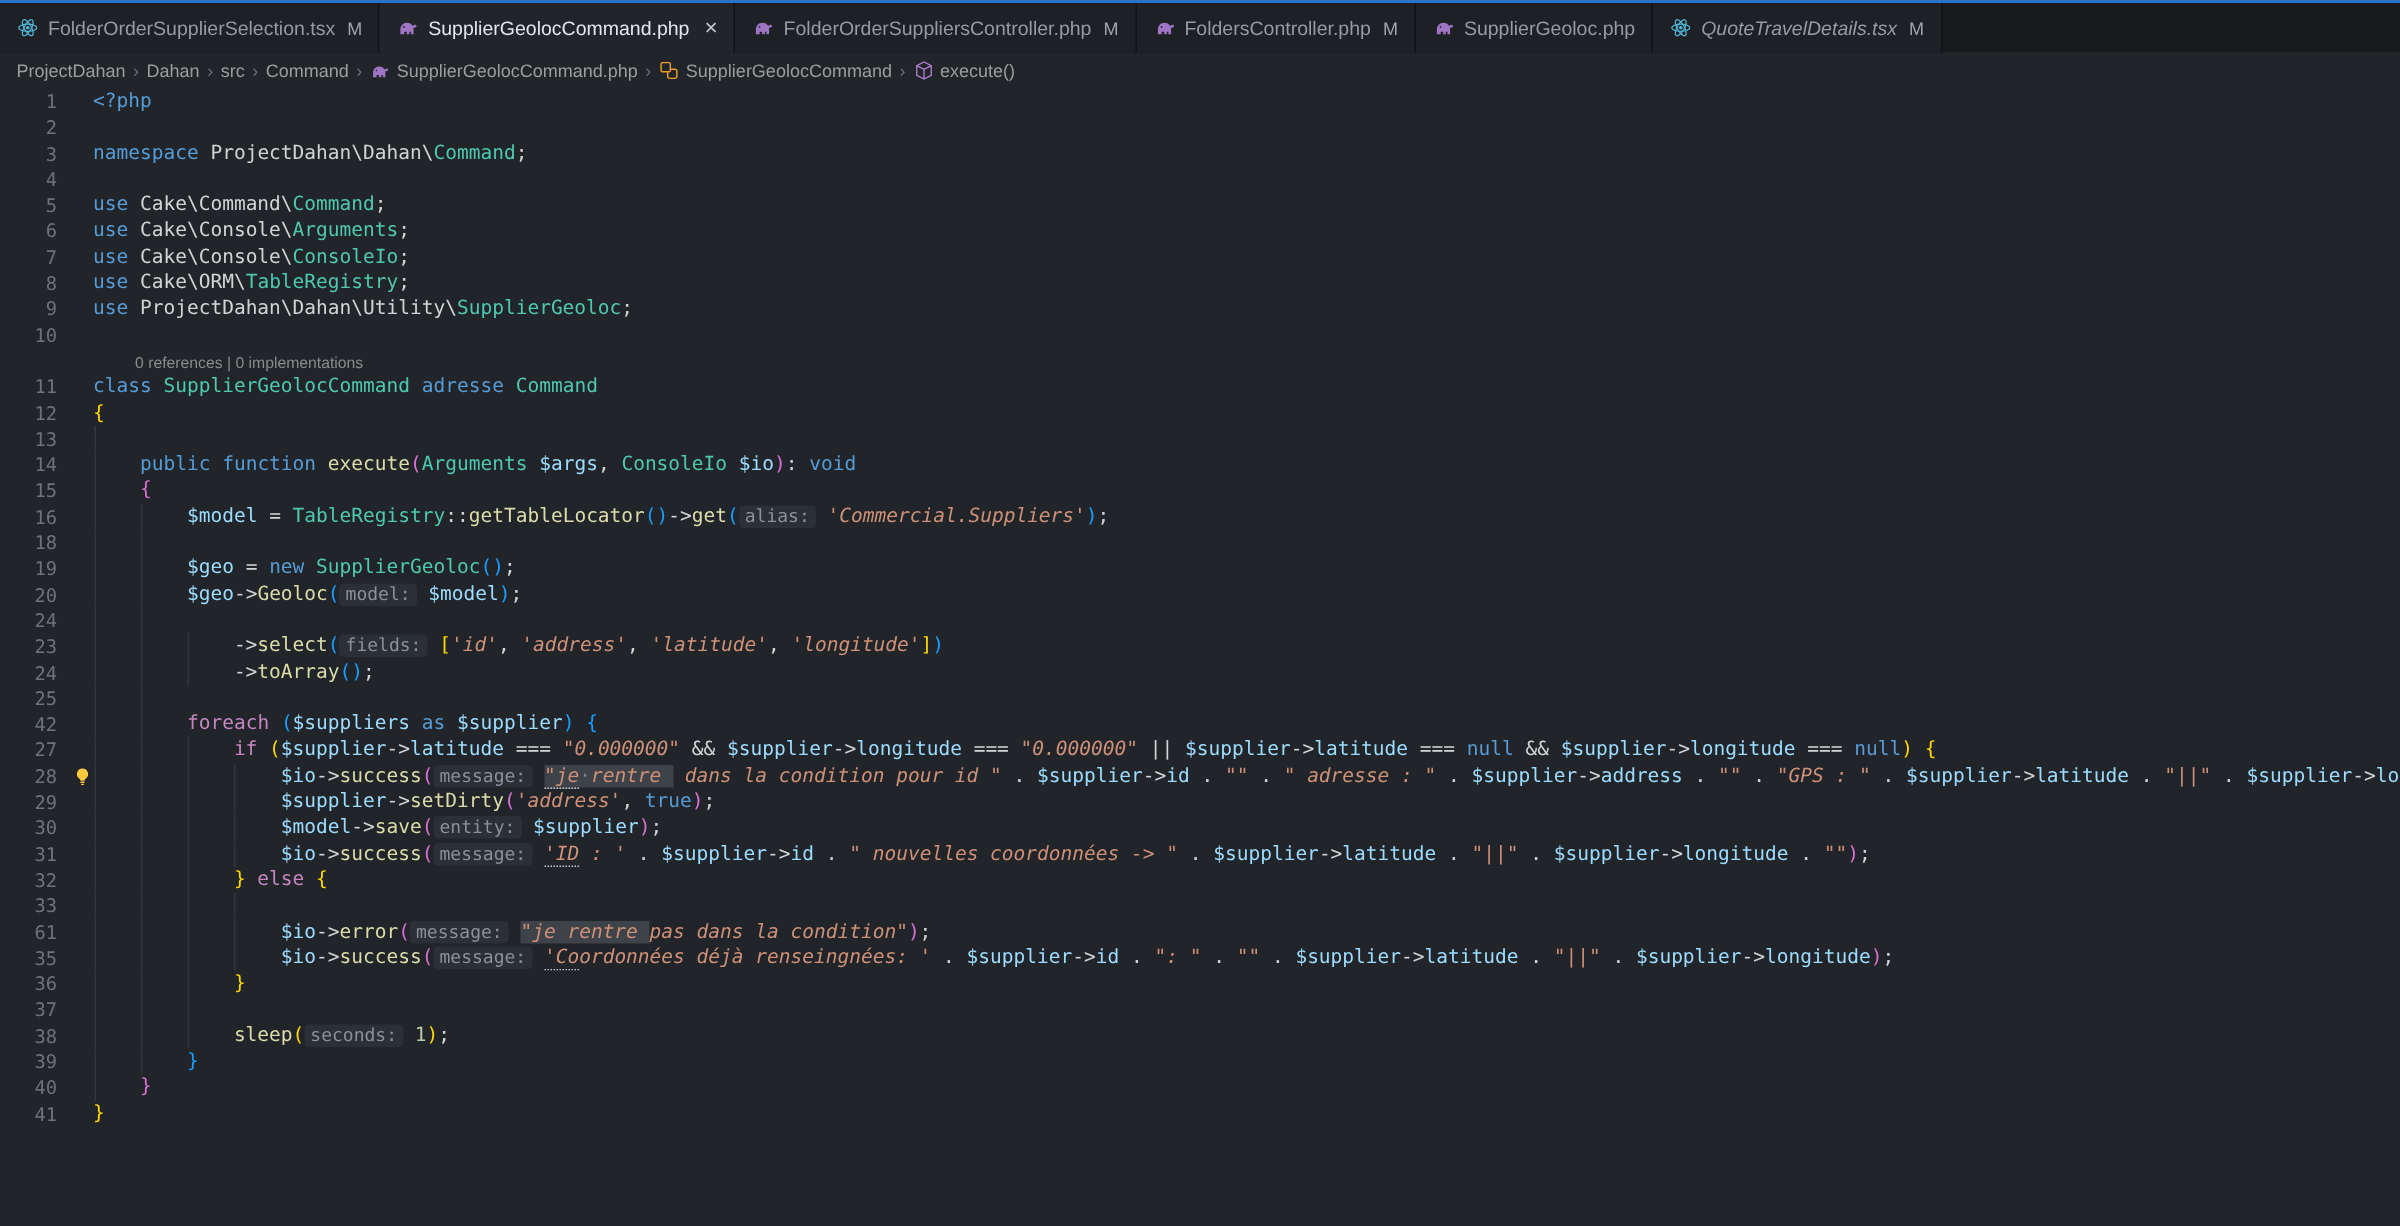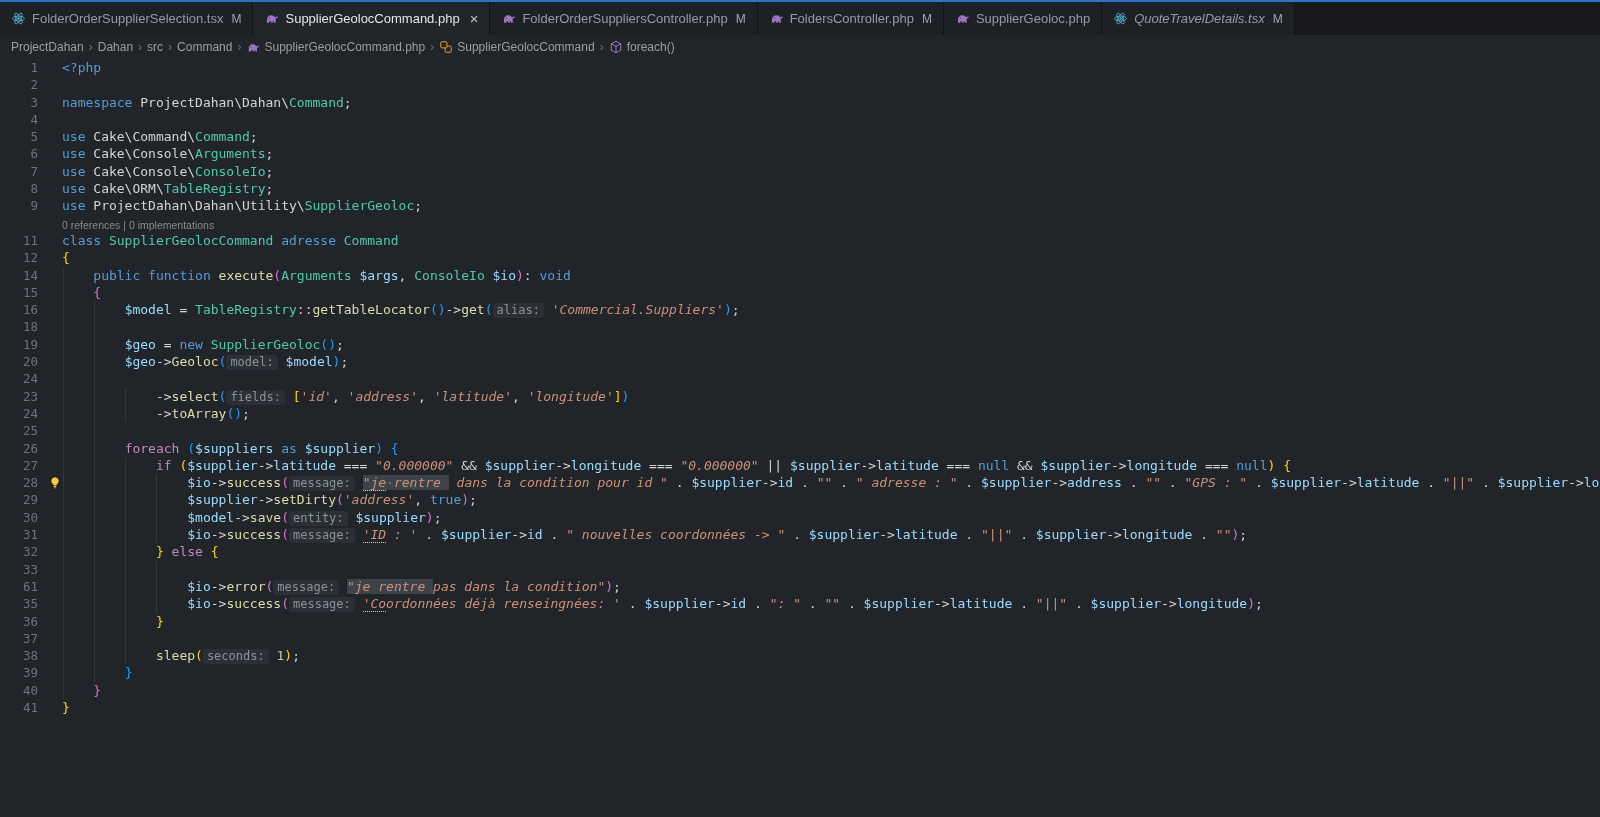--- a/index.html
+++ b/index.html
@@ -190,21 +190,21 @@
       <span>SupplierGeolocCommand</span>
     </span>
     <span class="crumb-sep">›</span>
     <span class="crumb">
       <span class="tab-icon">
         <svg viewBox="0 0 16 16" width="14" height="14" fill="none" stroke="#b180d7" stroke-width="1">
           <path d="M8 1.5l5.5 2.8v7.4L8 14.5l-5.5-2.8V4.3z"></path>
           <path d="M2.5 4.3L8 7.1l5.5-2.8M8 7.1v7.4"></path>
         </svg>
       </span>
-      <span>foreach()</span>
+      <span>execute()</span>
     </span>
   </div>
 <div id="editor">
     <div class="row">
       <div class="num">1</div>
       <div class="marg"></div>
       <div class="content"><span class="tk-kw">&lt;?php</span></div>
     </div>
     <div class="row">
       <div class="num">2</div>
@@ -240,35 +240,45 @@
       <div class="num">8</div>
       <div class="marg"></div>
       <div class="content"><span class="tk-kw">use </span><span class="tk-pn">Cake\ORM\</span><span class="tk-cl">TableRegistry</span><span class="tk-pn">;</span></div>
     </div>
     <div class="row">
       <div class="num">9</div>
       <div class="marg"></div>
       <div class="content"><span class="tk-kw">use </span><span class="tk-pn">ProjectDahan\Dahan\Utility\</span><span class="tk-cl">SupplierGeoloc</span><span class="tk-pn">;</span></div>
     </div>
     <div class="row">
+      <div class="num">10</div>
+      <div class="marg"></div>
+      <div class="content"></div>
+    </div>
+    <div class="row">
       <div class="num"></div>
       <div class="marg"></div>
-      <div class="content lens-text" style="padding-left: 0px;">0 references | 0 implementations</div>
+      <div class="content lens-text" style="padding-left: 0px; margin-left: 28px;">0 references | 0 implementations</div>
     </div>
     <div class="row">
       <div class="num">11</div>
       <div class="marg"></div>
       <div class="content"><span class="tk-kw">class </span><span class="tk-cl">SupplierGeolocCommand</span><span class="tk-pn"> </span><span class="tk-kw">adresse</span><span class="tk-pn"> </span><span class="tk-cl">Command</span></div>
     </div>
     <div class="row">
       <div class="num">12</div>
       <div class="marg"></div>
       <div class="content"><span class="tk-b1">{</span></div>
     </div>
     <div class="row">
+      <div class="num">13</div>
+      <div class="marg"></div>
+      <div class="content"><span class="guide" style="left: 0.5px;"></span></div>
+    </div>
+    <div class="row">
       <div class="num">14</div>
       <div class="marg"></div>
       <div class="content"><span class="guide" style="left: 0.5px;"></span><span class="tk-pn">    </span><span class="tk-kw">public</span><span class="tk-pn"> </span><span class="tk-kw">function</span><span class="tk-pn"> </span><span class="tk-fn">execute</span><span class="tk-b2">(</span><span class="tk-cl">Arguments</span><span class="tk-pn"> </span><span class="tk-vr">$args</span><span class="tk-pn">, </span><span class="tk-cl">ConsoleIo</span><span class="tk-pn"> </span><span class="tk-vr">$io</span><span class="tk-b2">)</span><span class="tk-pn">: </span><span class="tk-kw">void</span></div>
     </div>
     <div class="row">
       <div class="num">15</div>
       <div class="marg"></div>
       <div class="content"><span class="guide" style="left: 0.5px;"></span><span class="tk-pn">    </span><span class="tk-b2">{</span></div>
     </div>
     <div class="row">
@@ -305,21 +315,21 @@
       <div class="num">24</div>
       <div class="marg"></div>
       <div class="content"><span class="guide" style="left: 0.5px;"></span><span class="guide" style="left: 31.8px;"></span><span class="guide" style="left: 63.1px;"></span><span class="tk-pn">            </span><span class="tk-pn">-&gt;</span><span class="tk-fn">toArray</span><span class="tk-b3">(</span><span class="tk-b3">)</span><span class="tk-pn">;</span></div>
     </div>
     <div class="row">
       <div class="num">25</div>
       <div class="marg"></div>
       <div class="content"><span class="guide" style="left: 0.5px;"></span><span class="guide" style="left: 31.8px;"></span></div>
     </div>
     <div class="row">
-      <div class="num">26</div>
+      <div class="num">42</div>
       <div class="marg"></div>
       <div class="content"><span class="guide" style="left: 0.5px;"></span><span class="guide" style="left: 31.8px;"></span><span class="tk-pn">        </span><span class="tk-ct">foreach</span><span class="tk-pn"> </span><span class="tk-b3">(</span><span class="tk-vr">$suppliers</span><span class="tk-pn"> </span><span class="tk-kw">as</span><span class="tk-pn"> </span><span class="tk-vr">$supplier</span><span class="tk-b3">)</span><span class="tk-pn"> </span><span class="tk-b3">{</span></div>
     </div>
     <div class="row">
       <div class="num">27</div>
       <div class="marg"></div>
       <div class="content"><span class="guide" style="left: 0.5px;"></span><span class="guide" style="left: 31.8px;"></span><span class="guide" style="left: 63.1px;"></span><span class="tk-pn">            </span><span class="tk-ct">if</span><span class="tk-pn"> </span><span class="tk-b1">(</span><span class="tk-vr">$supplier</span><span class="tk-pn">-&gt;</span><span class="tk-vr">latitude</span><span class="tk-pn"> === </span><span class="tk-st">"0.000000"</span><span class="tk-pn"> &amp;&amp; </span><span class="tk-vr">$supplier</span><span class="tk-pn">-&gt;</span><span class="tk-vr">longitude</span><span class="tk-pn"> === </span><span class="tk-st">"0.000000"</span><span class="tk-pn"> || </span><span class="tk-vr">$supplier</span><span class="tk-pn">-&gt;</span><span class="tk-vr">latitude</span><span class="tk-pn"> === </span><span class="tk-kw">null</span><span class="tk-pn"> &amp;&amp; </span><span class="tk-vr">$supplier</span><span class="tk-pn">-&gt;</span><span class="tk-vr">longitude</span><span class="tk-pn"> === </span><span class="tk-kw">null</span><span class="tk-b1">)</span><span class="tk-pn"> </span><span class="tk-b1">{</span></div>
     </div>
     <div class="row">
       <div class="num">28</div>

